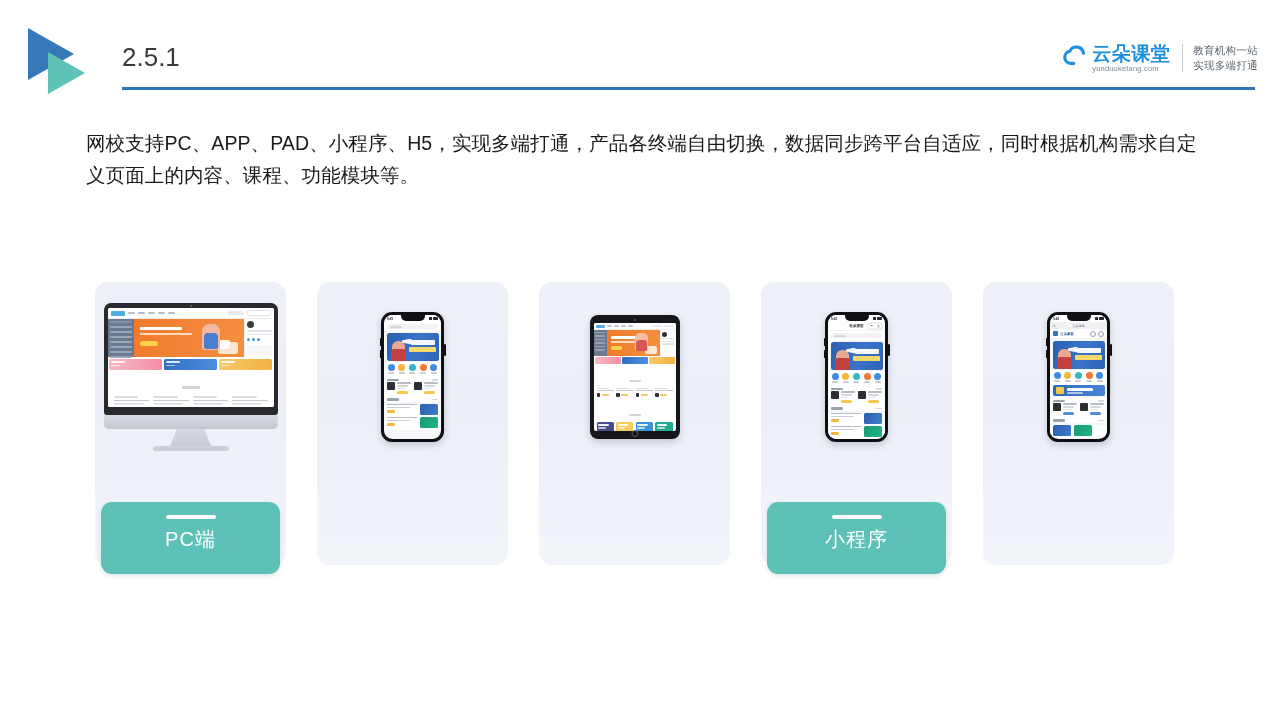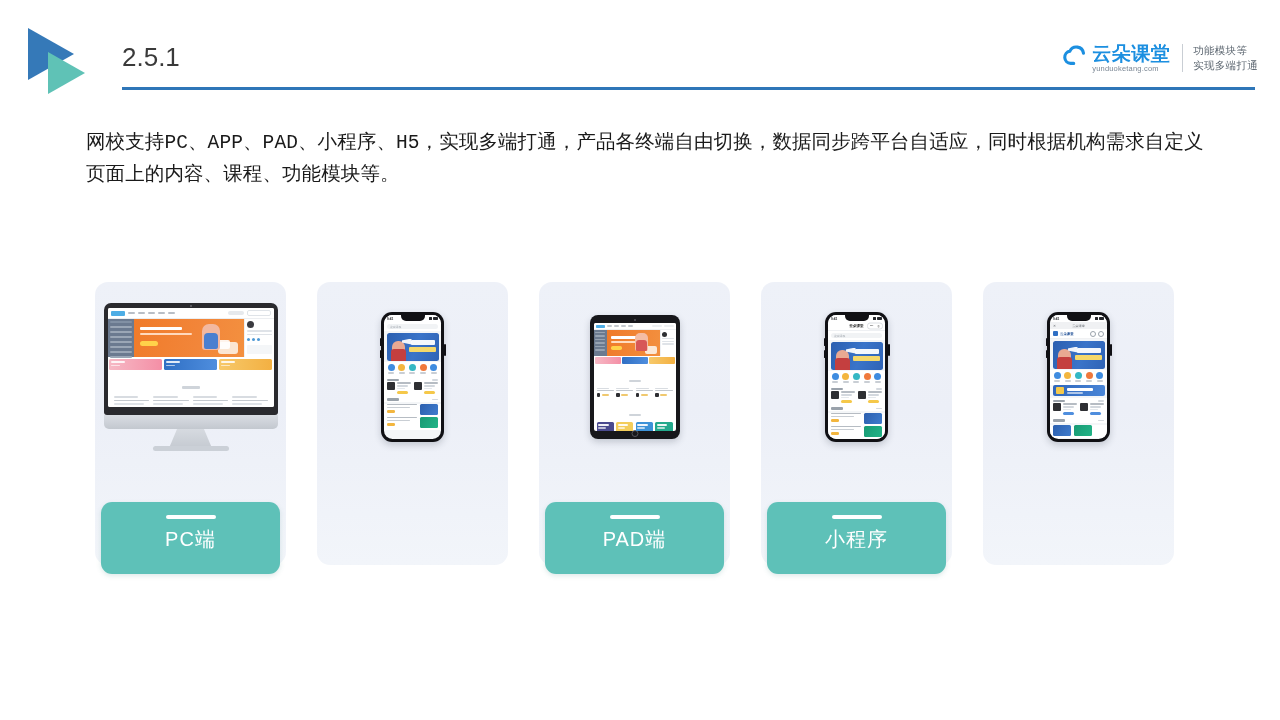--- a/index.html
+++ b/index.html
@@ -131,21 +131,20 @@
   
   .body-copy {
     position: absolute;
     left: 86px;
     top: 128px;
     width: 1125px;
     font-size: 19.5px;
     color: #1a1a1a;
     line-height: 1.62;
     letter-spacing: 0.1px;
-    font-family: Liberation Mono, monospace;
   }
 
   
   .cards {
     position: absolute;
     left: 95px;
     top: 282px;
     width: 1100px;
     display: flex;
     gap: 31px;
@@ -631,21 +630,21 @@
           <path d="M21.5 9.2a7.2 7.2 0 0 0-13.6-2.1A6.2 6.2 0 0 0 8.6 19.4h3.1" fill="none" stroke="#1c8fe0" stroke-width="3.1" stroke-linecap="round"></path>
         </svg>
       </div>
       <div class="brand-name-wrap">
         <span class="brand-name">云朵课堂</span>
         <span class="brand-url">yunduoketang.com</span>
       </div>
     </div>
     <div class="brand-sep"></div>
     <div class="brand-slogan">
-      <span>功能模块等</span>
+      <span>教育机构一站</span>
       <span>实现多端打通</span>
     </div>
   </div>
 </div>
 
 <div class="body-copy">网校支持PC、APP、PAD、小程序、H5，实现多端打通，产品各终端自由切换，数据同步跨平台自适应，同时根据机构需求自定义页面上的内容、课程、功能模块等。</div>
 
 <div class="cards">
 
   <div class="card">
@@ -971,24 +970,20 @@
                 <div class="tb-card" style="background:#23a98c">
                   <div class="tb-cl"></div>
                   <div class="tb-cl2"></div>
                 </div>
               </div>
           </div>
 
         </div>
       </div>
     </div>
-    <div class="label-box">
-      <div class="label-dash"></div>
-      <div class="label-text">PAD端</div>
-    </div>
   </div>
 
   <div class="card">
     <div class="stage">
       <div class="phone">
         <div class="ph-btn-l"></div>
         <div class="ph-btn-l2"></div>
         <div class="ph-btn-r"></div>
         <div class="screen">
           <div class="notch"></div>

